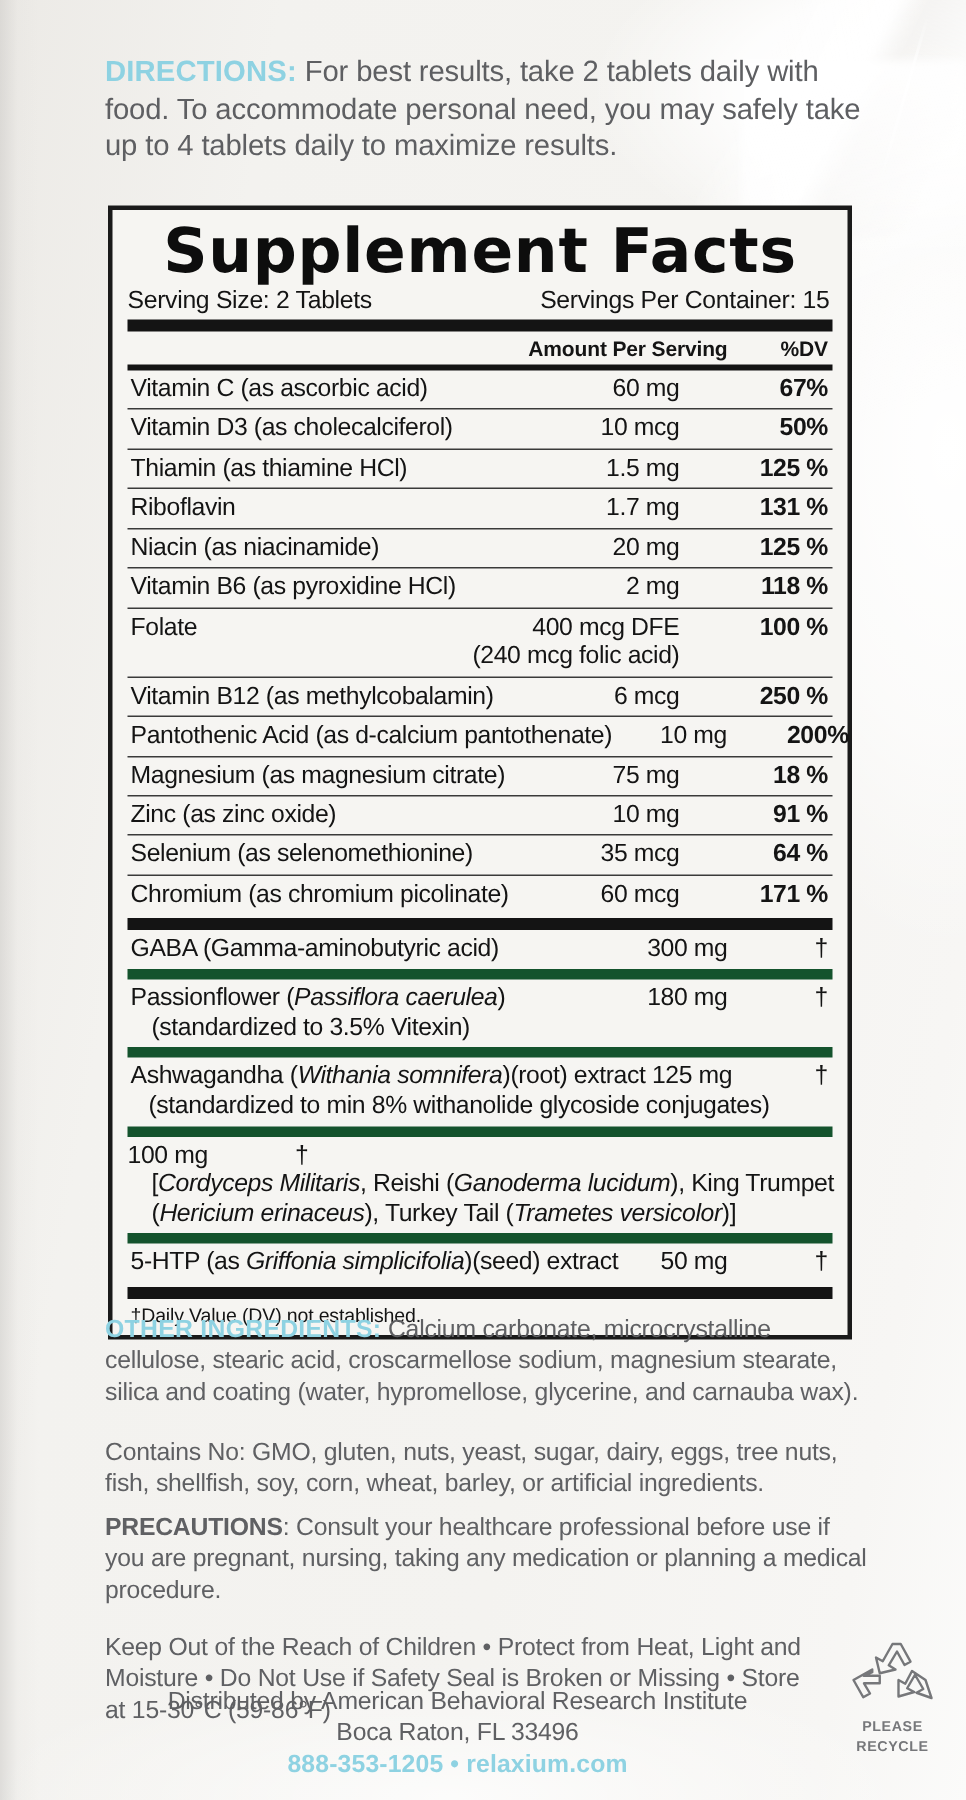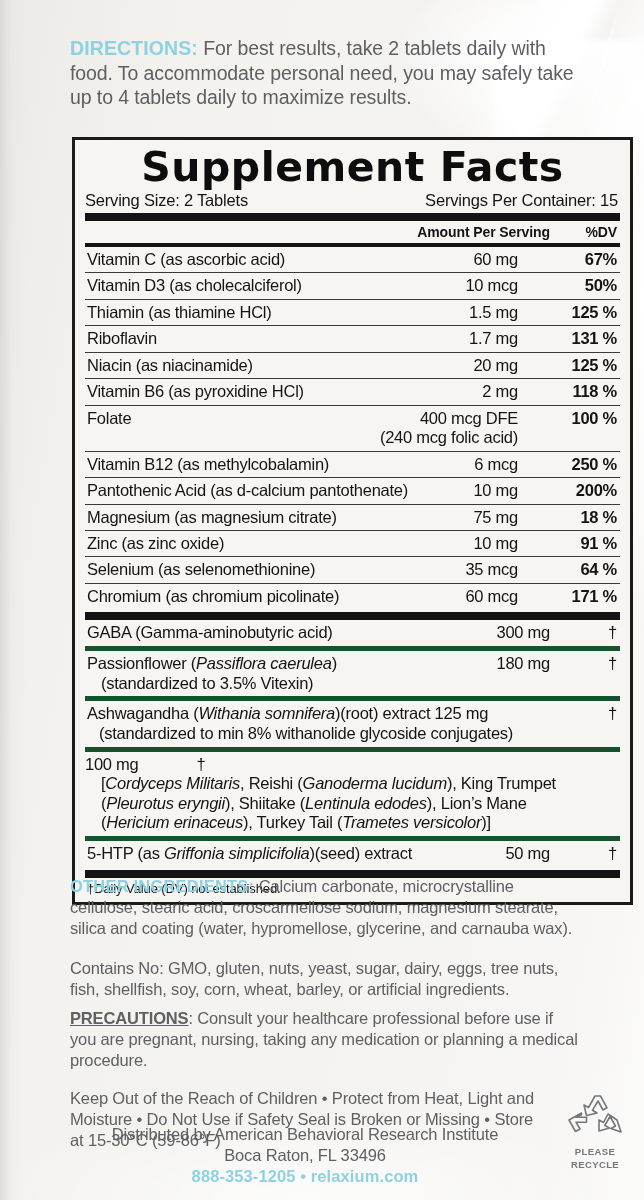--- a/index.html
+++ b/index.html
@@ -78,21 +78,21 @@
     font-weight: bold;
     color: #8ed2e2;
     letter-spacing: 0.1px;
   }
 
   
   #facts-box {
     position: absolute;
     top: 137px;
     left: 72px;
-    width: 561px;
+    width: 496px;
     border: 3px solid #1a1a1a;
     background: #f6f5f2;
     padding: 7px 10px 5px 10px;
     color: #141414;
   }
 
   #facts-title {
     font-family: "DejaVu Sans", sans-serif;
     font-weight: bold;
     font-size: 41px;
@@ -156,21 +156,21 @@
     white-space: nowrap;
   }
   i { font-style: italic; }
 
   
   .h-row {
     font-size: 16.5px;
     line-height: 1.19;
     padding: 3px 0 3px 0;
     letter-spacing: -0.25px;
-    border-top: 5px solid #14532d;
+    border-top: 7px solid #14532d;
     position: relative;
   }
   .h-row .topline {
     display: flex;
     align-items: baseline;
   }
   .h-row .nm   { flex: 1; padding-left: 2px; white-space: nowrap; }
   .h-row .amt  { text-align: right; padding-right: 8px; white-space: nowrap; }
   .h-row .dv   { width: 62px; text-align: right; padding-right: 3px; }
   .h-row .det  { padding-left: 16px; white-space: nowrap; }
@@ -189,21 +189,21 @@
     width: 510px;
     font-size: 16.5px;
     line-height: 1.26;
     color: #5f6063;
     letter-spacing: -0.15px;
   }
   #other-ing  { top: 876px; }
   #other-ing .label { font-weight: bold; color: #8ed2e2; letter-spacing: 0.2px; }
   #contains-no { top: 958px; }
   #precautions { top: 1008px; }
-  #precautions .label { font-weight: bold; color: #5f6063; text-decoration: underline; }
+  #precautions .label { font-weight: bold; color: #5f6063; }
   #storage     { top: 1088px; width: 470px; }
 
   #distributor {
     position: absolute;
     top: 1124px;
     left: 70px;
     width: 470px;
     text-align: center;
     font-size: 16.5px;
     line-height: 1.27;
@@ -362,21 +362,20 @@
       </div>
       <div class="det tight">(standardized to min 8% withanolide glycoside conjugates)</div>
     </div>
 
     <div class="h-row">
       <div class="topline">
         <span class="amt">100 mg</span>
         <span class="dv">†</span>
       </div>
       <div class="det"><span>[</span><i>Cordyceps Militaris</i><span>, Reishi (</span><i>Ganoderma lucidum</i><span>), King Trumpet</span></div>
-      <div class="det"><span>(</span><i>Pleurotus eryngii</i><span>), Shiitake (</span><i>Lentinula edodes</i><span>), Lion’s Mane</span></div>
       <div class="det"><span>(</span><i>Hericium erinaceus</i><span>), Turkey Tail (</span><i>Trametes versicolor</i><span>)]</span></div>
     </div>
 
     <div class="h-row">
       <div class="topline">
         <span class="nm"><span>5-HTP (as </span><i>Griffonia simplicifolia</i><span>)(seed) extract</span></span>
         <span class="amt">50 mg</span>
         <span class="dv">†</span>
       </div>
     </div>

